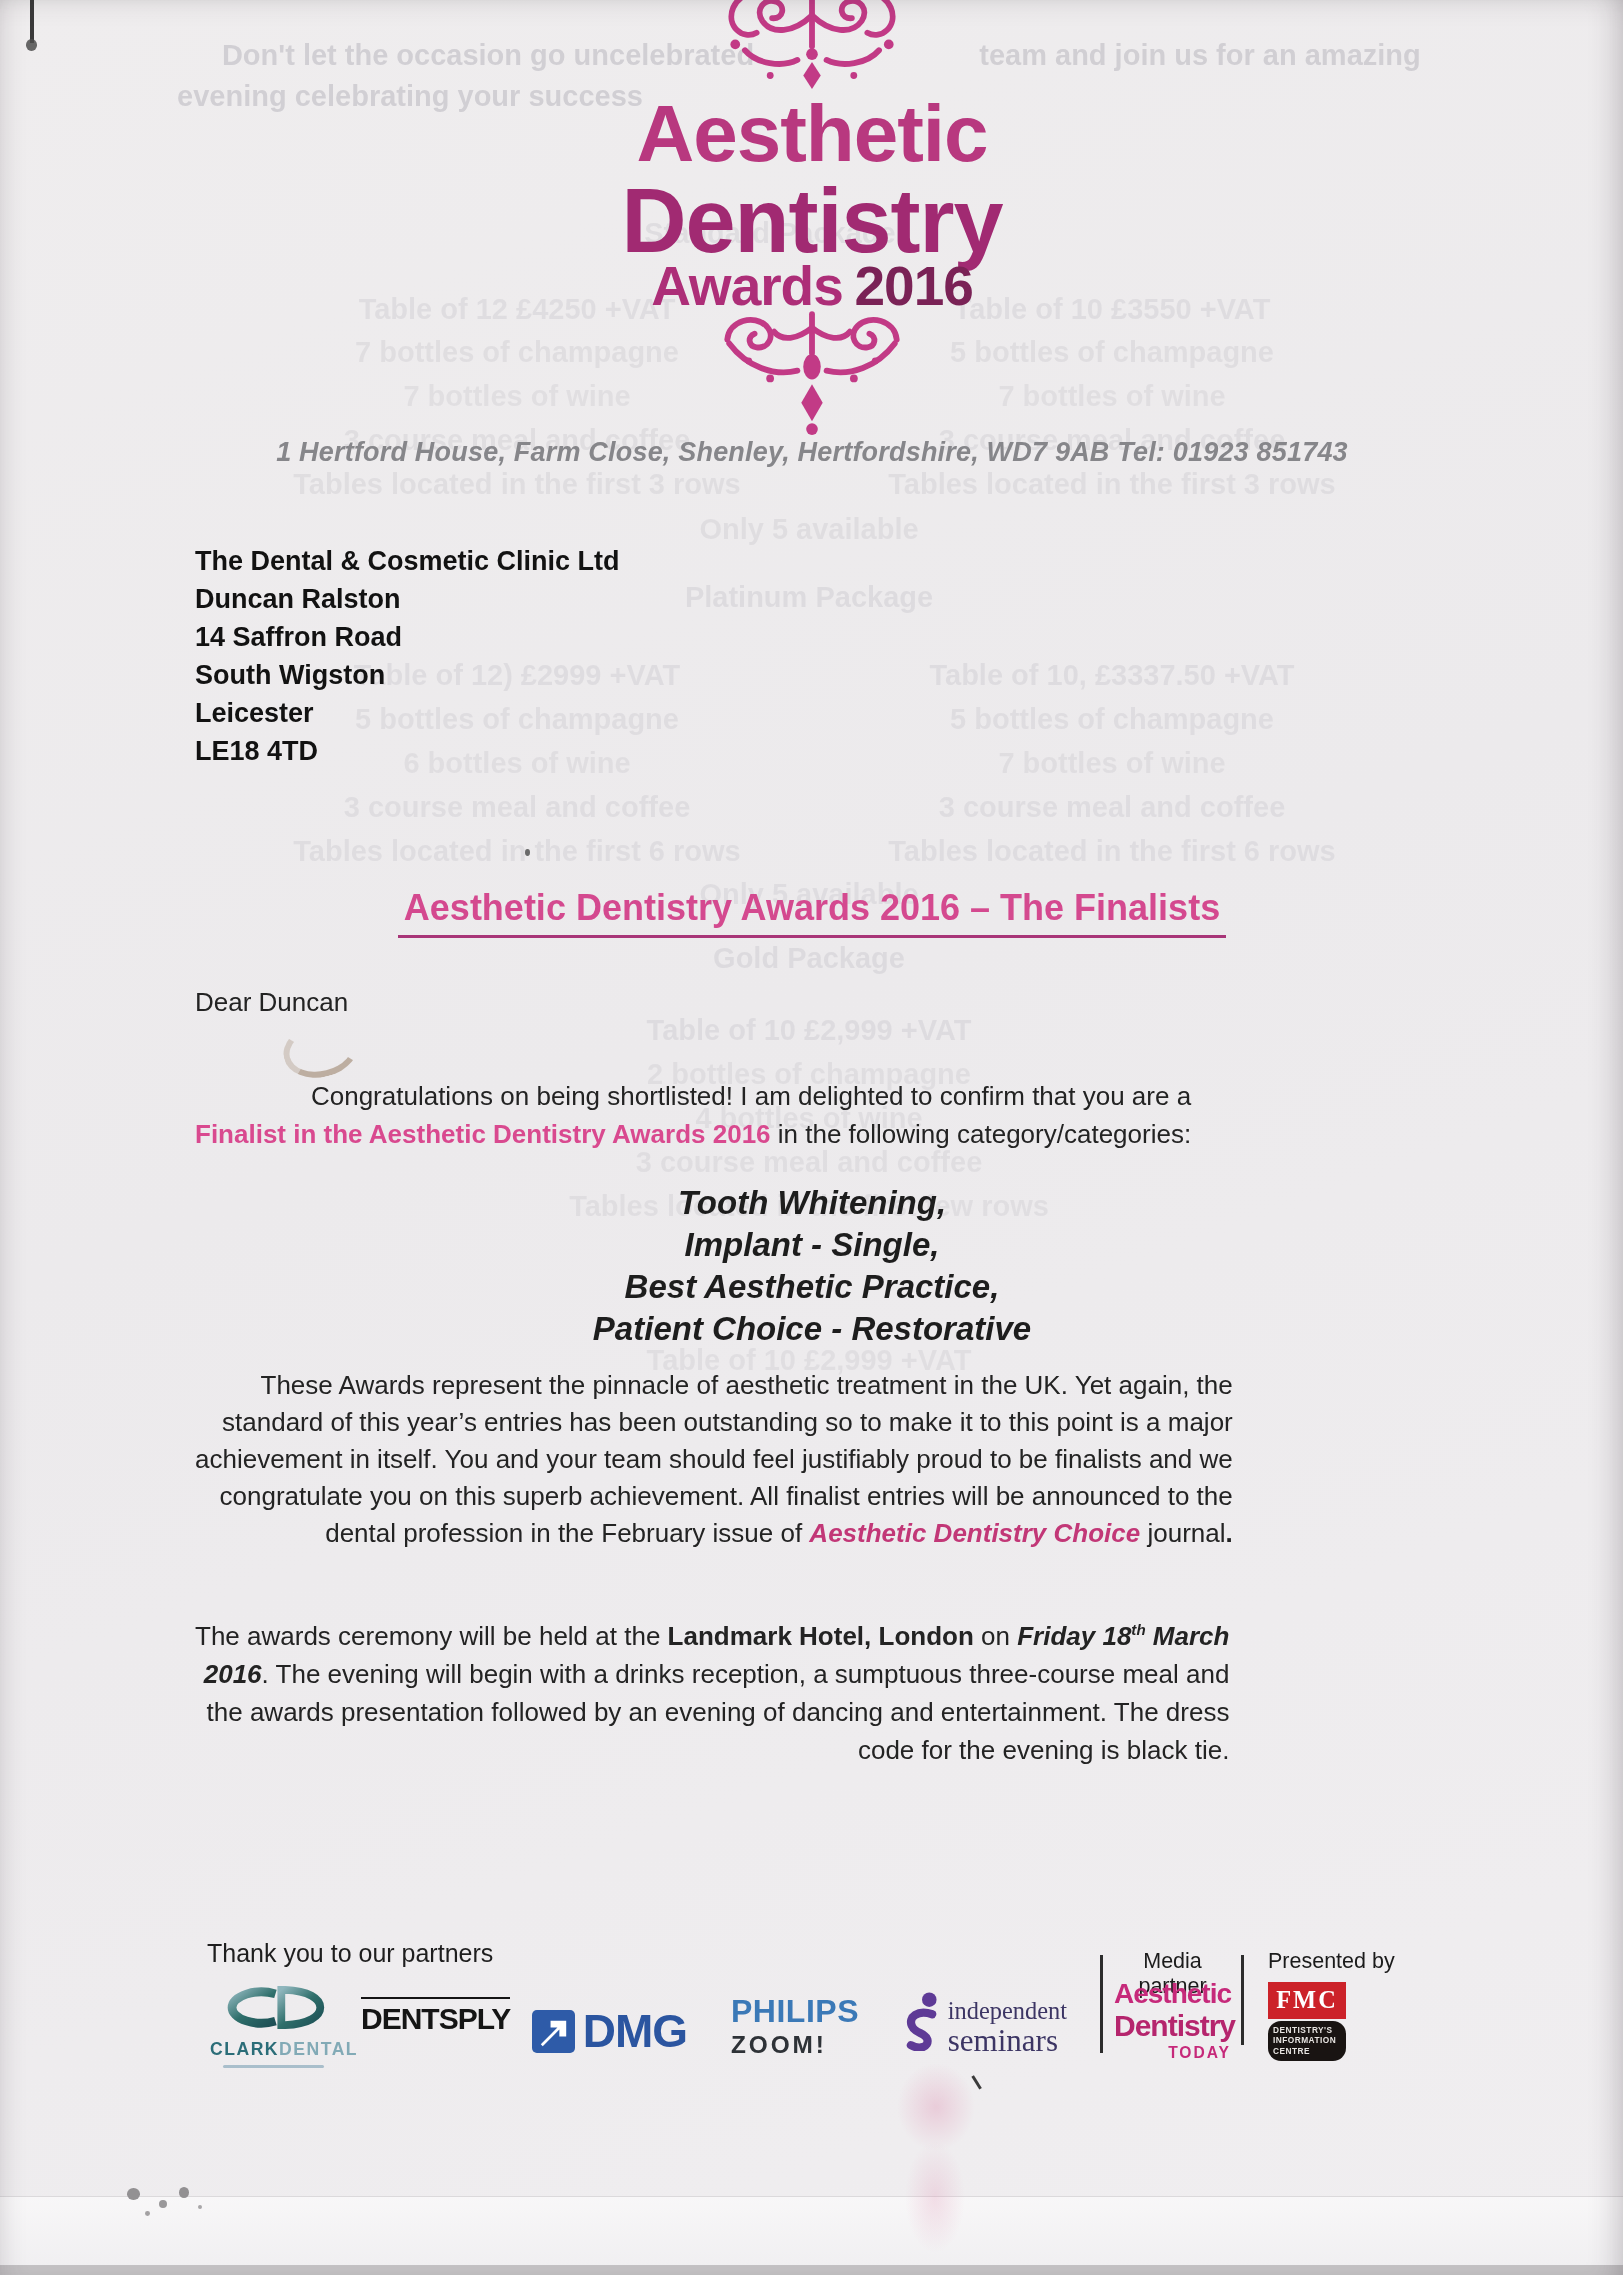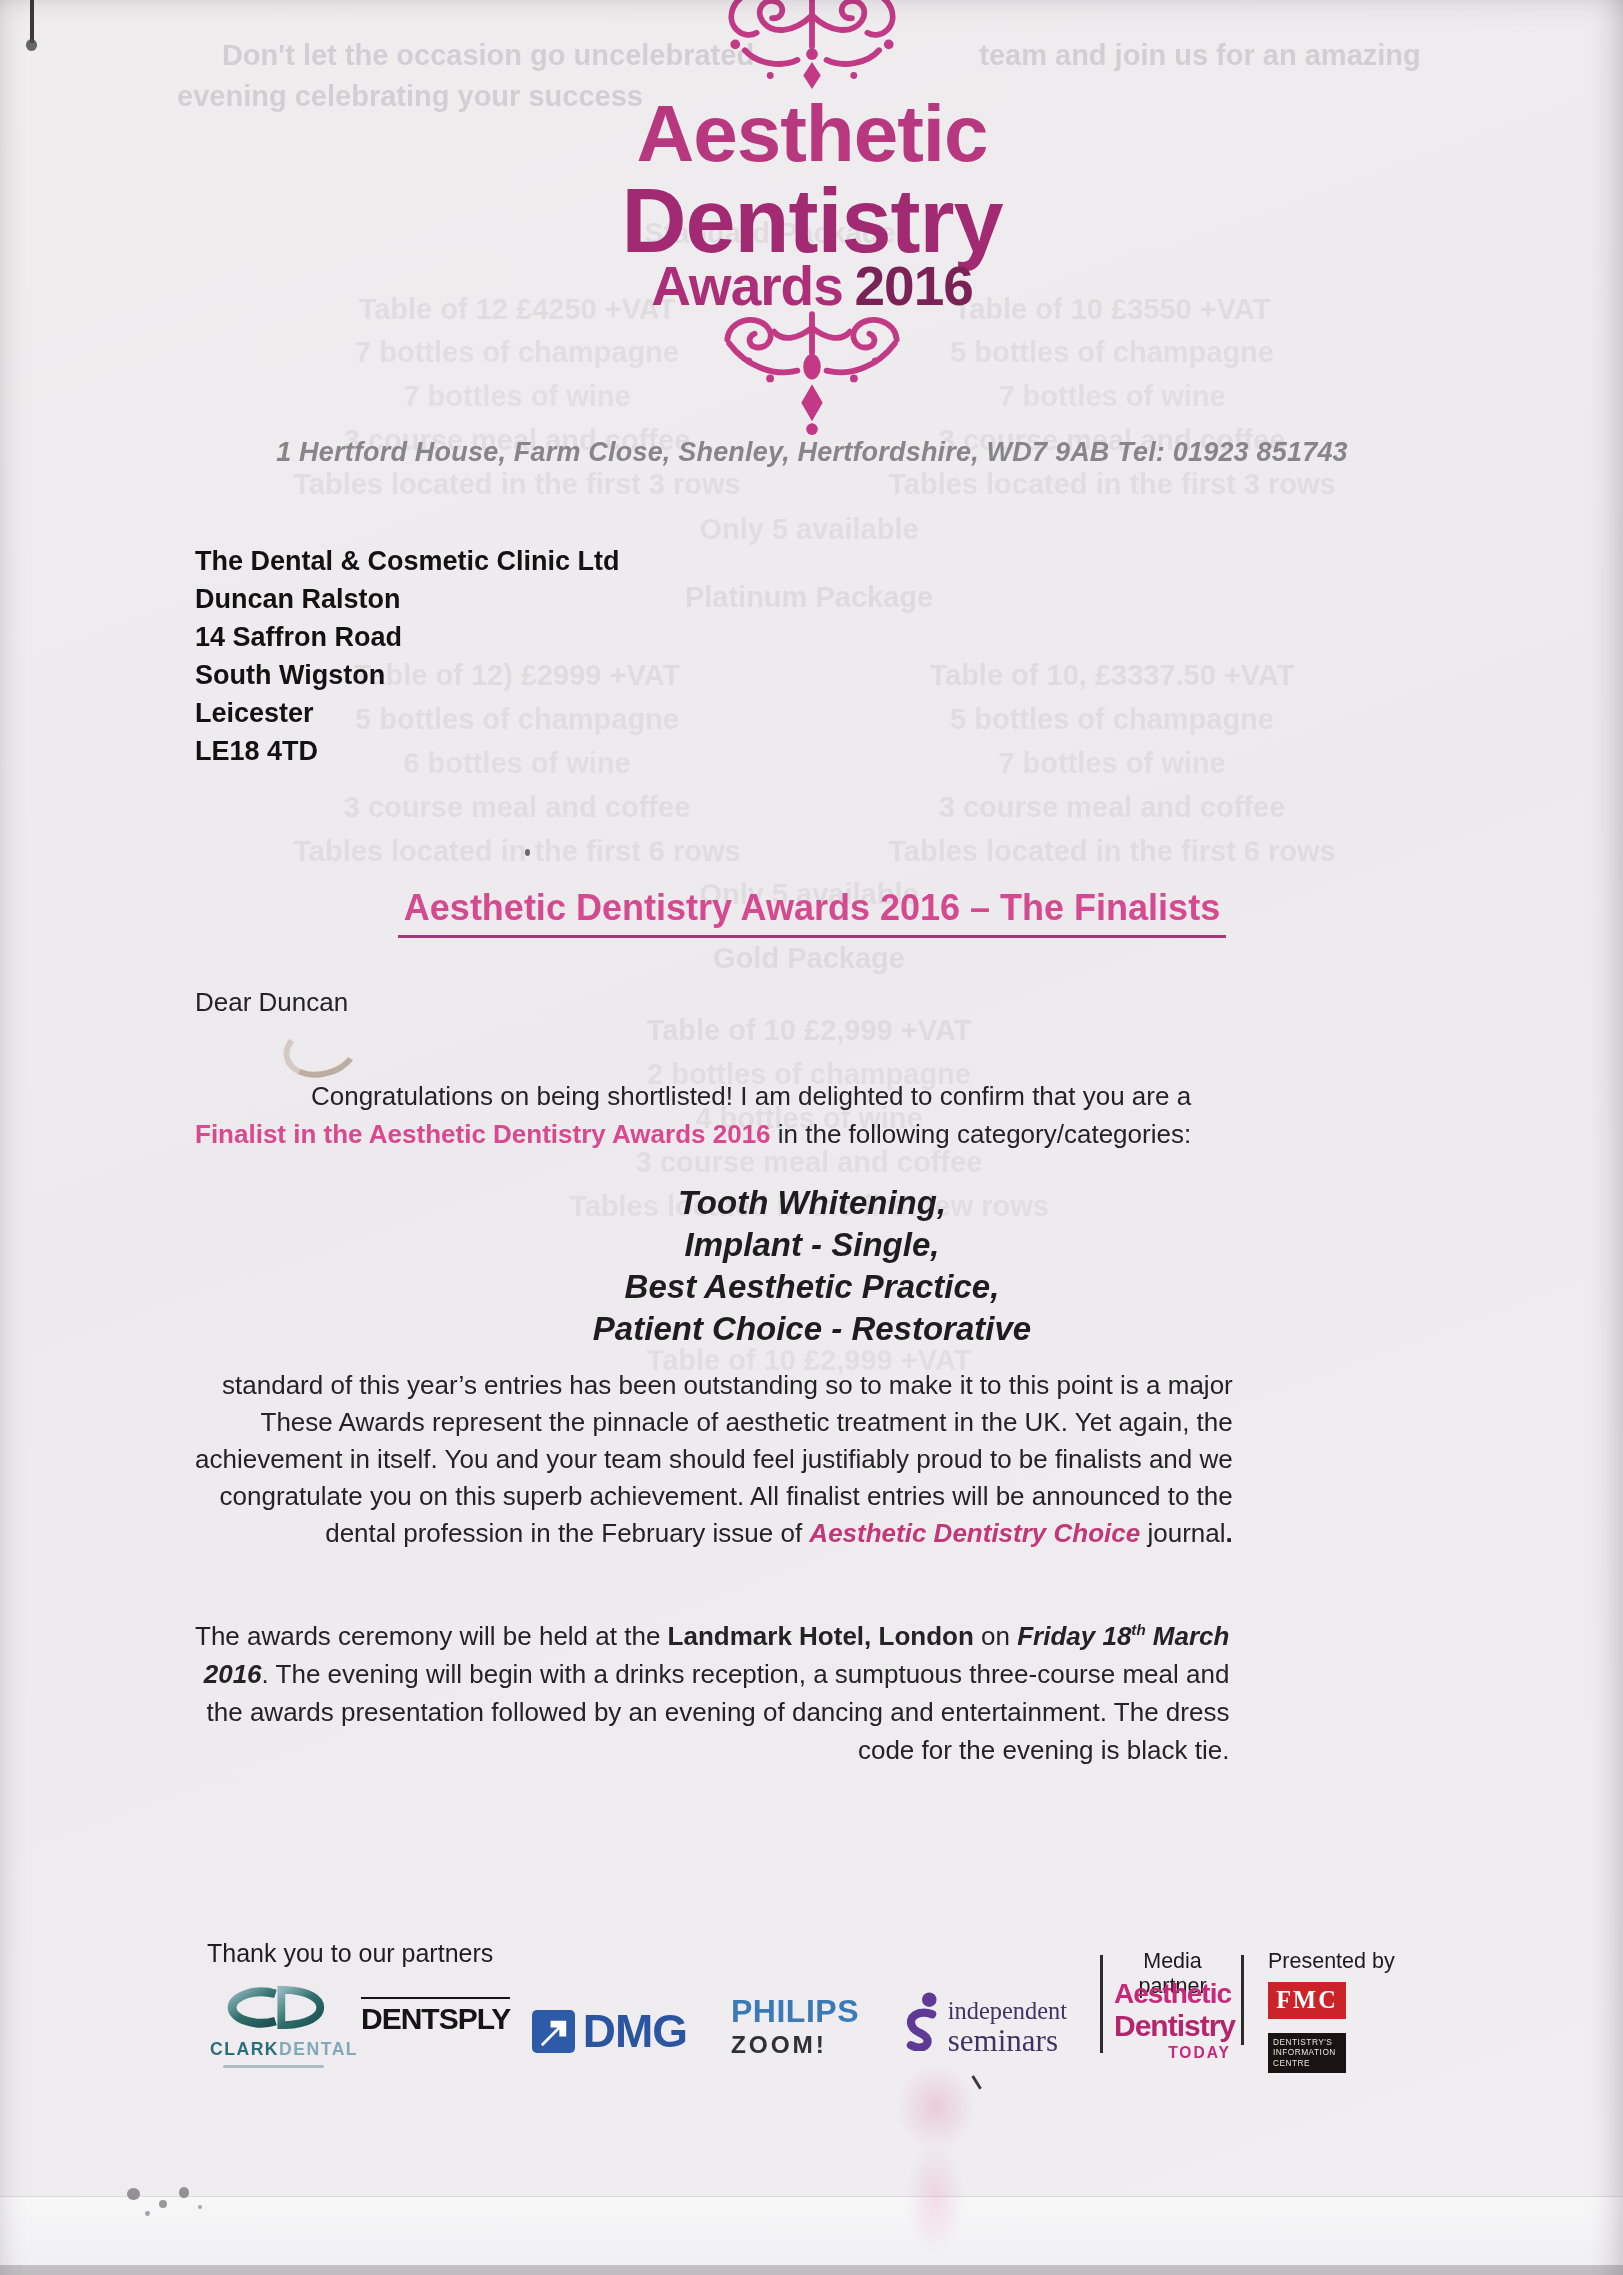--- a/index.html
+++ b/index.html
@@ -82,22 +82,22 @@
     font-size:21.5px;color:#1b1b1b;}
   .adt{position:absolute;left:1114px;top:1980px;width:117px;z-index:3;font-weight:bold;
     color:#c6297a;letter-spacing:-1px;}
   .adt-1{font-size:28px;line-height:1;}
   .adt-2{font-size:30px;line-height:1;margin-top:2.9px;color:#b5256d;}
   .adt-3{font-size:15.6px;letter-spacing:2px;text-align:right;margin-top:2.9px;color:#c6297a;}
   .pb-label{position:absolute;left:1268px;top:1949px;z-index:3;font-size:21.5px;color:#1b1b1b;}
   .fmc{position:absolute;left:1268px;top:1982px;width:78px;z-index:3;font-family:"Liberation Serif",serif;}
   .fmc-red{background:#cc2229;color:#fff;text-align:center;font-weight:bold;
     font-size:24.4px;letter-spacing:2px;padding:2px 0 2.9px;border-top:2px solid #cc2229;border-bottom:2px solid #cc2229;}
-  .fmc-black{background:#191412;color:#e8e5e2;margin-top:14px;padding:3.9px 4.9px 4.9px;
-    font-family:"Liberation Sans",sans-serif;font-size:8.3px;font-weight:normal;letter-spacing:0.5px;line-height:1.25;}
+  .fmc-black{background:#191412;color:#e8e5e2;margin-top:2px;padding:3.9px 4.9px 4.9px;
+    font-family:"Liberation Sans",sans-serif;font-size:8.3px;font-weight:bold;letter-spacing:0.5px;line-height:1.25;border-radius:13px;}
   
   .artifact{position:absolute;z-index:5;}
   .pen-mark{left:30px;top:0;width:3.9px;height:43px;background:#3a3a3a;}
   .pen-blob{left:26px;top:39px;width:10.7px;height:11.7px;border-radius:50%;background:#4e4e4e;opacity:.85;}
   .speck-title{left:525px;top:849px;width:4.9px;height:6.8px;border-radius:50%;background:#6a6a6a;}
   .brown-mark{left:283px;top:1022px;width:64px;height:43px;border:6.8px solid transparent;
     border-bottom-color:rgba(125,92,58,.42);border-left-color:rgba(125,92,58,.22);
     border-radius:50%;transform:rotate(-14deg);}
   .smudge1{left:897px;top:2063px;width:78px;height:88px;border-radius:50%;
     background:radial-gradient(closest-side,rgba(219,128,167,.30),rgba(219,128,167,0));}
@@ -223,22 +223,22 @@
     </div>
 
   <div class="categories">
       <div>Tooth Whitening,</div>
       <div>Implant - Single,</div>
       <div>Best Aesthetic Practice,</div>
       <div>Patient Choice - Restorative</div>
     </div>
 
   <div class="body-text para2">
+      <div class="pline"><span class="seg-n">These Awards represent the pinnacle of aesthetic treatment in the UK. Yet again, the</span></div>
       <div class="pline"><span class="seg-n">standard of this year’s entries has been outstanding so to make it to this point is a major</span></div>
-      <div class="pline"><span class="seg-n">These Awards represent the pinnacle of aesthetic treatment in the UK. Yet again, the</span></div>
       <div class="pline"><span class="seg-n">achievement in itself. You and your team should feel justifiably proud to be finalists and we</span></div>
       <div class="pline"><span class="seg-n">congratulate you on this superb achievement. All finalist entries will be announced to the</span></div>
       <div class="pline"><span class="seg-n">dental profession in the February issue of </span><span class="seg-pbi">Aesthetic Dentistry Choice</span><span class="seg-n"> journal</span><span class="seg-b">.</span></div>
     </div>
 
   <div class="body-text para3">
       <div class="pline"><span class="seg-n">The awards ceremony will be held at the </span><span class="seg-b">Landmark Hotel, London</span><span class="seg-n"> on </span><span class="seg-bi">Friday 18</span><span class="seg-bisup">th</span><span class="seg-bi"> March</span></div>
       <div class="pline"><span class="seg-bi">2016</span><span class="seg-n">. The evening will begin with a drinks reception, a sumptuous three-course meal and</span></div>
       <div class="pline"><span class="seg-n">the awards presentation followed by an evening of dancing and entertainment. The dress</span></div>
       <div class="pline"><span class="seg-n">code for the evening is black tie.</span></div>

